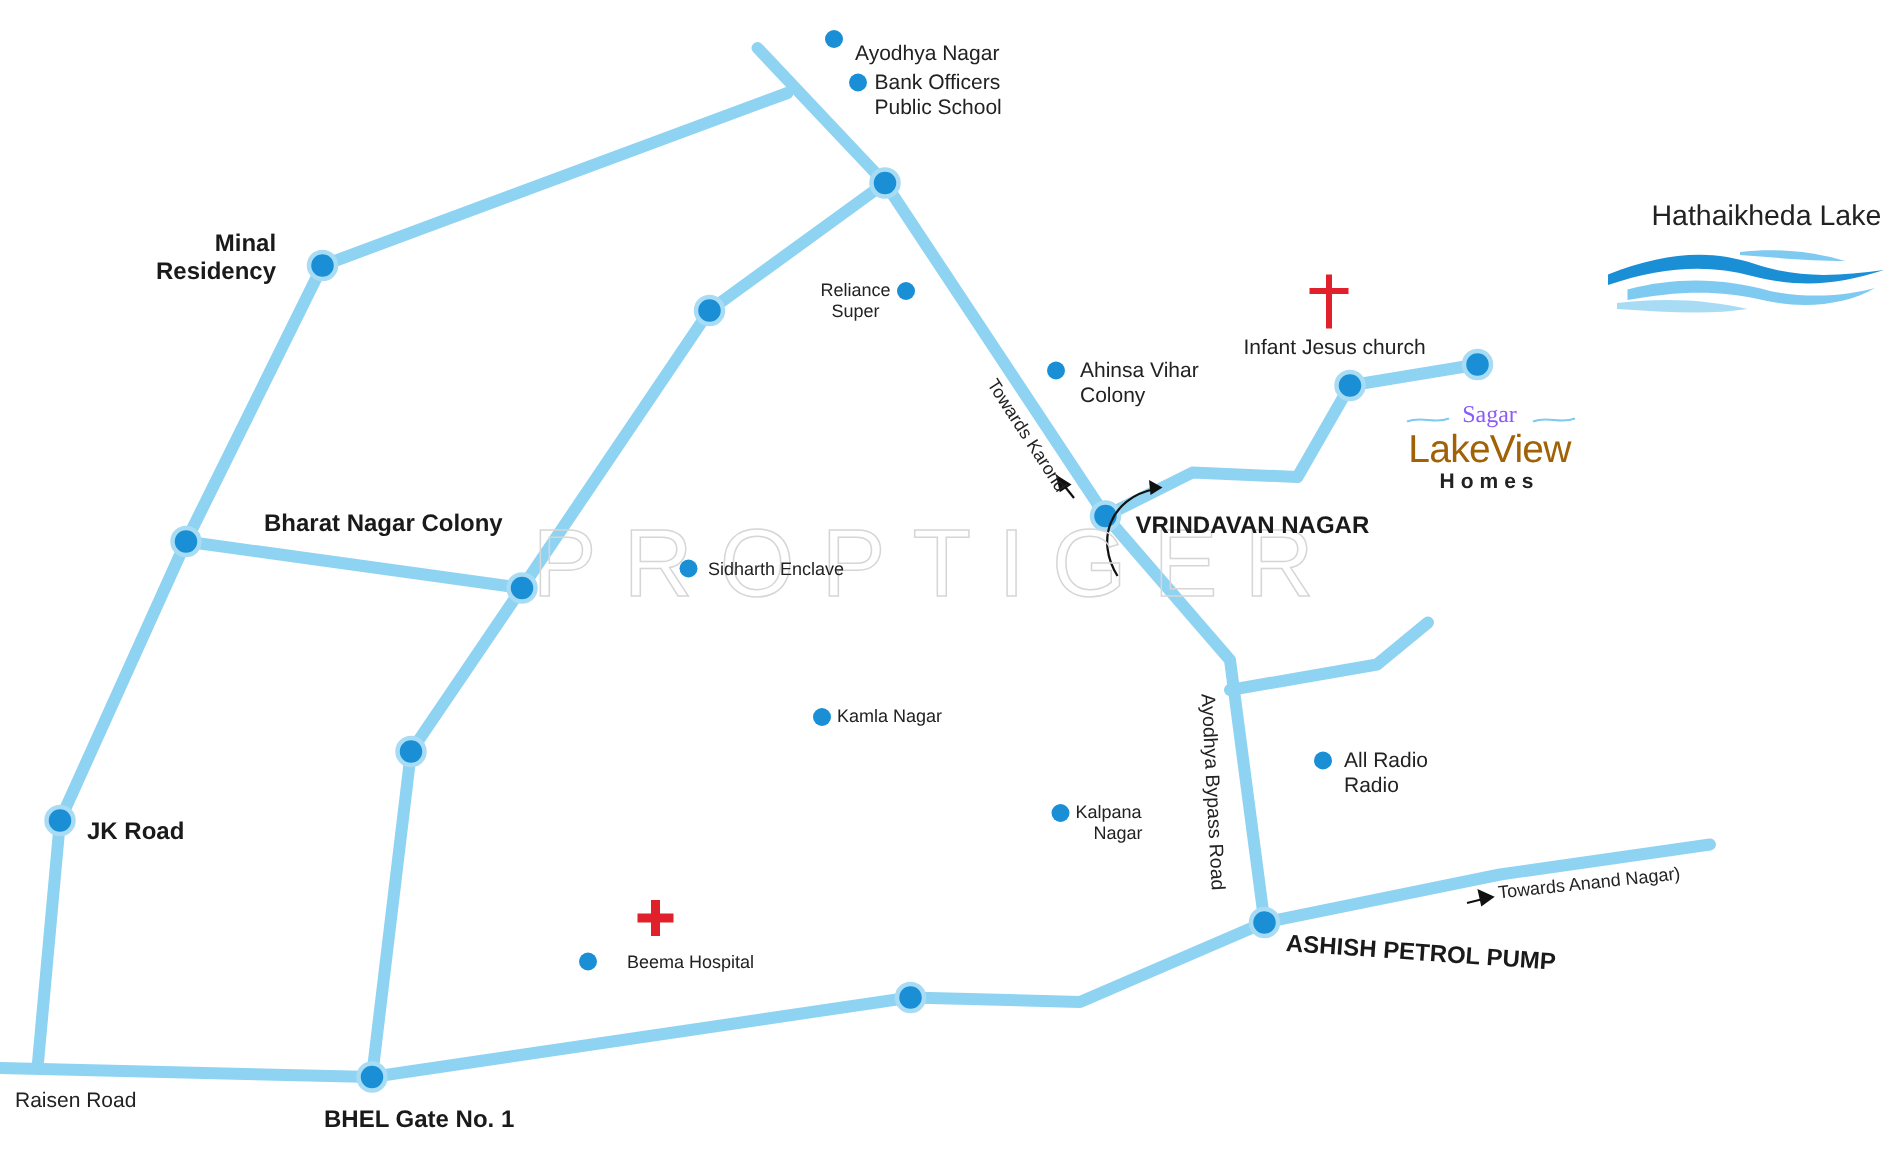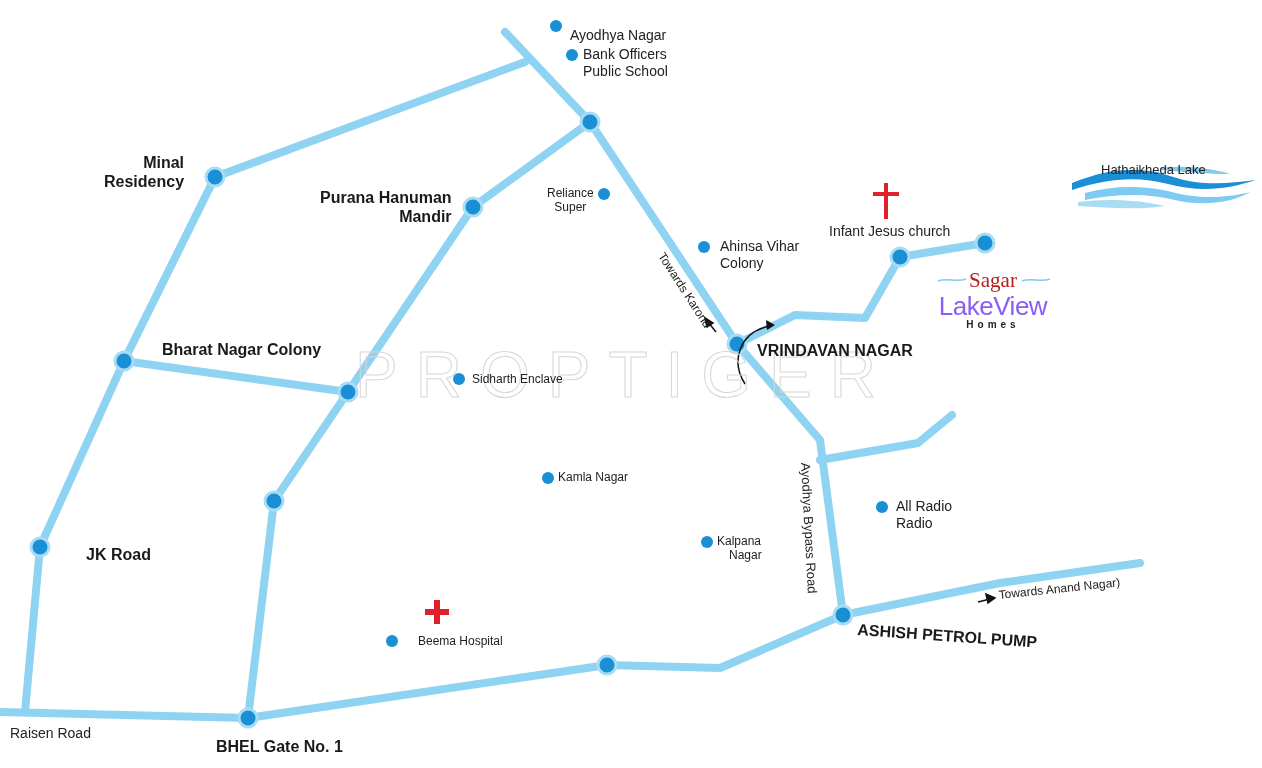--- a/index.html
+++ b/index.html
@@ -6,23 +6,23 @@
     #map { position: relative; width: 1262px; height: 768px; overflow: hidden; background: #ffffff; font-family: "Liberation Sans", sans-serif; }
     svg.roads { position: absolute; left: 0; top: 0; }
     .lbl { position: absolute; color: #1a1a1a; white-space: nowrap; line-height: 1.2; }
     .lbl.bold { font-weight: bold; font-size: 16px; }
     .lbl.poi { font-size: 14px; color: #222; }
     .lbl.small { font-size: 12px; color: #222; }
     .lbl.right { text-align: right; }
     .watermark { position: absolute; left: 355px; top: 338px; font-size: 64px; letter-spacing: 18px; color: transparent; -webkit-text-stroke: 1px #d6d6d6; font-family: "Liberation Sans", sans-serif; font-weight: normal; pointer-events: none; }
     .rot { transform-origin: left top; }
     .brand { position: absolute; left: 928px; top: 268px; width: 130px; text-align: center; }
-    .brand .sagar { font-family: "Liberation Serif", serif; font-size: 21px; color: #b91c1c; }
-    .brand .lakeview { font-family: "Liberation Sans", sans-serif; font-size: 26px; color: #8b5cf6; letter-spacing: -0.5px; line-height: 1; }
-    .brand .homes { font-family: "Liberation Sans", sans-serif; font-weight: bold; font-size: 10px; color: #222; letter-spacing: 4px; }
+    .brand .sagar { font-family: "Liberation Serif", serif; font-size: 16px; color: #8b5cf6; }
+    .brand .lakeview { font-family: "Liberation Sans", sans-serif; font-size: 26px; color: #a16207; letter-spacing: -0.5px; line-height: 1; }
+    .brand .homes { font-family: "Liberation Sans", sans-serif; font-weight: bold; font-size: 14px; color: #222; letter-spacing: 4px; }
   </style>
 </head>
 <body>
 
 <div id="map">
 
   <svg class="roads" width="1262" height="768" viewBox="0 0 1262 768">
     <g fill="none" stroke="#8fd3f2" stroke-width="8" stroke-linecap="round" stroke-linejoin="round">
 
       <polyline points="215,177 525,62"></polyline>
@@ -104,26 +104,22 @@
       <path d="M1022,281 C1032,277 1040,283 1050,279"></path>
     </g>
   </svg>
 
   <div class="watermark">PROPTIGER</div>
 
   <div class="lbl bold right" style="left:104px; top:153px;">
     <div>Minal</div>
     <div>Residency</div>
   </div>
-  <div class="lbl bold right" style="left:320px; top:188px;">
-    <div>Purana Hanuman</div>
-    <div>Mandir</div>
-  </div>
-  <div class="lbl bold" style="left:162px; top:340px;">Bharat Nagar Colony</div>
-  <div class="lbl bold" style="left:58px; top:545px;margin-left:28px;">JK Road</div>
+  <div class="lbl bold" style="left:176px; top:340px;">Bharat Nagar Colony</div>
+  <div class="lbl bold" style="left:58px; top:545px;">JK Road</div>
   <div class="lbl poi" style="left:10px; top:725px;">Raisen Road</div>
   <div class="lbl bold" style="left:180px; top:737px;margin-left:36px;">BHEL Gate No. 1</div>
   <div class="lbl bold rot" style="left:858px; top:620px; transform: rotate(4deg);">ASHISH PETROL PUMP</div>
   <div class="lbl bold" style="left:757px; top:341px;">VRINDAVAN NAGAR</div>
   <div class="lbl small rot" style="left:667px; top:250px; transform: rotate(57deg);">Towards Karond</div>
   <div class="lbl poi rot" style="left:813px; top:462px; transform: rotate(87deg); font-size:13px;">Ayodhya Bypass Road</div>
   <div class="lbl small rot" style="left:998px; top:588px; transform: rotate(-6deg);">Towards Anand Nagar)</div>
 
   <div class="lbl poi" style="left:570px; top:27px;">Ayodhya Nagar</div>
   <div class="lbl poi" style="left:583px; top:46px;">
@@ -143,21 +139,21 @@
   <div class="lbl small" style="left:717px; top:534px;">
     <div>Kalpana</div>
     <div style="padding-left:12px;">Nagar</div>
   </div>
   <div class="lbl poi" style="left:896px; top:498px;">
     <div>All Radio</div>
     <div>Radio</div>
   </div>
   <div class="lbl small" style="left:418px; top:634px;">Beema Hospital</div>
   <div class="lbl poi" style="left:829px; top:223px;">Infant Jesus church</div>
-  <div class="lbl poi" style="left:1101px; top:134px; font-size:13px;margin-top:28px;">Hathaikheda Lake</div>
+  <div class="lbl poi" style="left:1101px; top:134px; font-size:19px;">Hathaikheda Lake</div>
 
   <div class="brand">
     <div class="sagar">Sagar</div>
     <div class="lakeview">LakeView</div>
     <div class="homes">Homes</div>
   </div>
 
 </div>
 
 </body></html>

